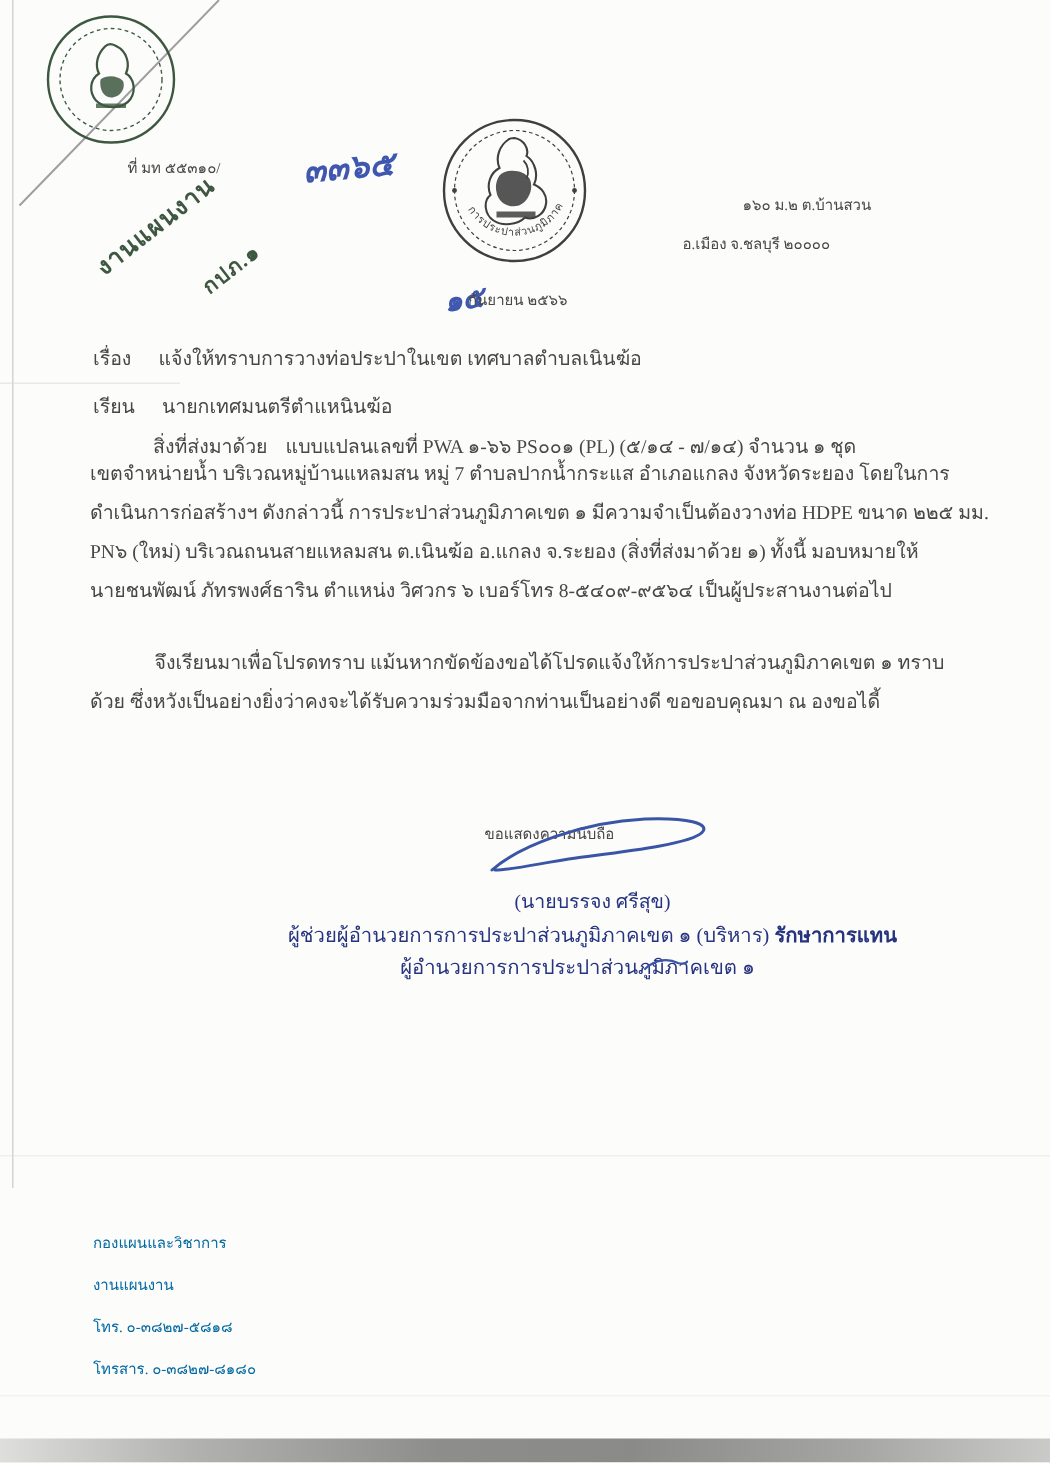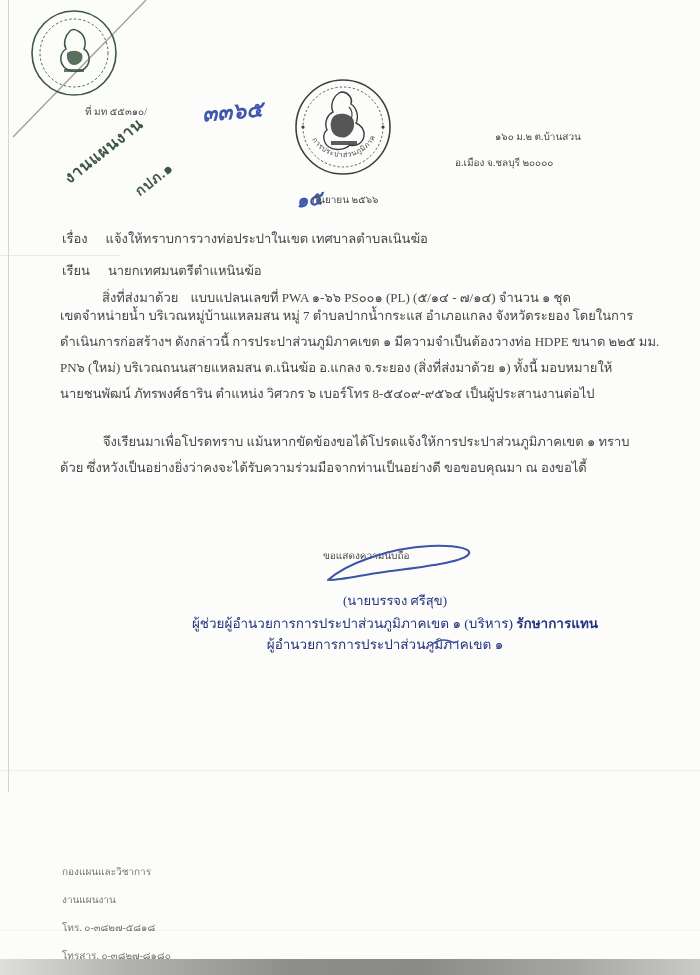--- a/index.html
+++ b/index.html
@@ -112,21 +112,21 @@
 
   <div class="abs t14 navy" style="left:0;top:590px;width:790px;text-align:center;">(นายบรรจง ศรีสุข)</div>
   <div class="abs t13 navy" style="left:0;top:612px;width:790px;text-align:center;">
     <span>ผู้ช่วยผู้อำนวยการการประปาส่วนภูมิภาคเขต ๑ (บริหาร) </span><b>รักษาการแทน</b>
   </div>
   <div class="abs t13 navy" style="left:0;top:633px;width:770px;text-align:center;">ผู้อำนวยการการประปาส่วนภูมิภาคเขต ๑</div>
   <svg class="abs" style="left:428px;top:636px;" width="32" height="14" viewBox="0 0 32 14">
     <path d="M2,10 C9,3 18,3 24,6 C27,7 30,6 30,5" fill="none" stroke="#3b55a6" stroke-width="1.5" stroke-linecap="round"></path>
   </svg>
 
-  <div class="abs t15" style="left:62px;top:858px;color:#737373;line-height:28px;">
+  <div class="abs t15" style="left:62px;top:816px;color:#0369a1;line-height:28px;">
     <div>กองแผนและวิชาการ</div>
     <div>งานแผนงาน</div>
     <div>โทร. ๐-๓๘๒๗-๕๘๑๘</div>
     <div>โทรสาร. ๐-๓๘๒๗-๘๑๘๐</div>
   </div>
 
   <div class="bottom-band"></div>
 </div>
 
 </body></html>

